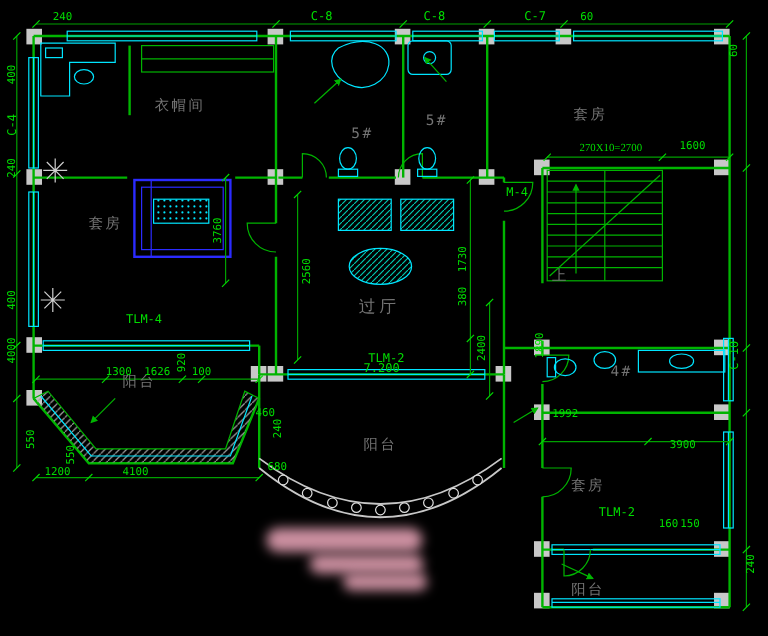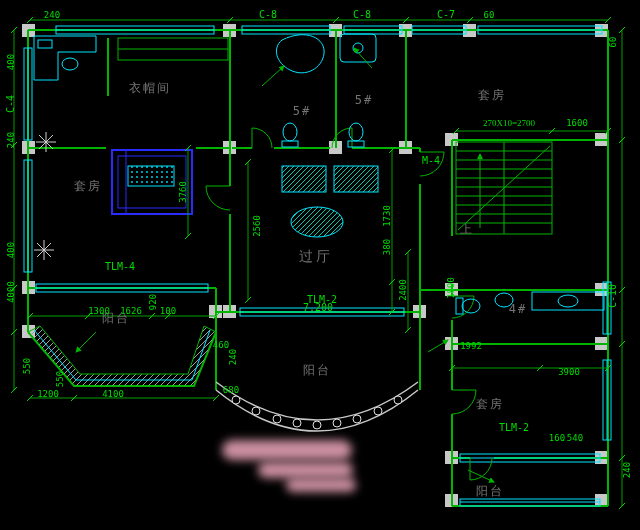--- a/index.html
+++ b/index.html
@@ -282,21 +282,21 @@
       <div class="lbl dim rot" style="left: 233px; top: 357px;">240</div>
       <div class="lbl dim" style="left: 231px; top: 390px;">680</div>
       <div class="lbl room" style="left: 317px; top: 370px;">阳台</div>
       <div class="lbl room" style="left: 518px; top: 309px;">4#</div>
       <div class="lbl dim" style="left: 471px; top: 346px;">1992</div>
       <div class="lbl dim" style="left: 521px; top: 372px; margin-left: 48px;">3900</div>
       <div class="lbl tag rot" style="left: 613px; top: 296px;">C-10</div>
       <div class="lbl room" style="left: 490px; top: 404px;">套房</div>
       <div class="lbl tag" style="left: 514px; top: 428px;">TLM-2</div>
       <div class="lbl dim" style="left: 557px; top: 438px;">160</div>
-      <div class="lbl dim" style="left: 575px; top: 438px;">540</div>
+      <div class="lbl dim" style="left: 575px; top: 438px;">150</div>
       <div class="lbl room" style="left: 490px; top: 491px;">阳台</div>
       <div class="lbl dim rot" style="left: 627px; top: 470px;">240</div>
     </div>
 
   <div class="blur-blob" style="left:222px;top:440px;width:130px;height:20px;"></div>
   <div class="blur-blob" style="left:258px;top:462px;width:95px;height:16px;"></div>
   <div class="blur-blob" style="left:286px;top:478px;width:70px;height:14px;"></div>
 
 
 </div>

